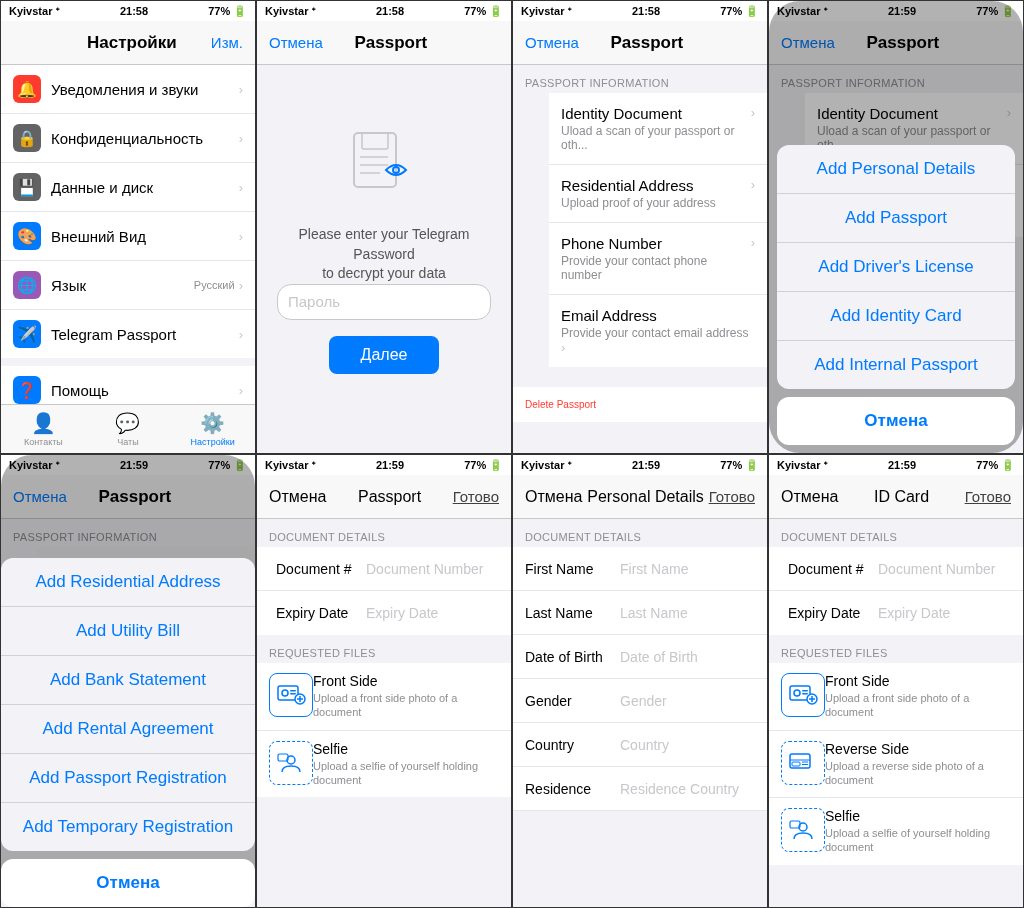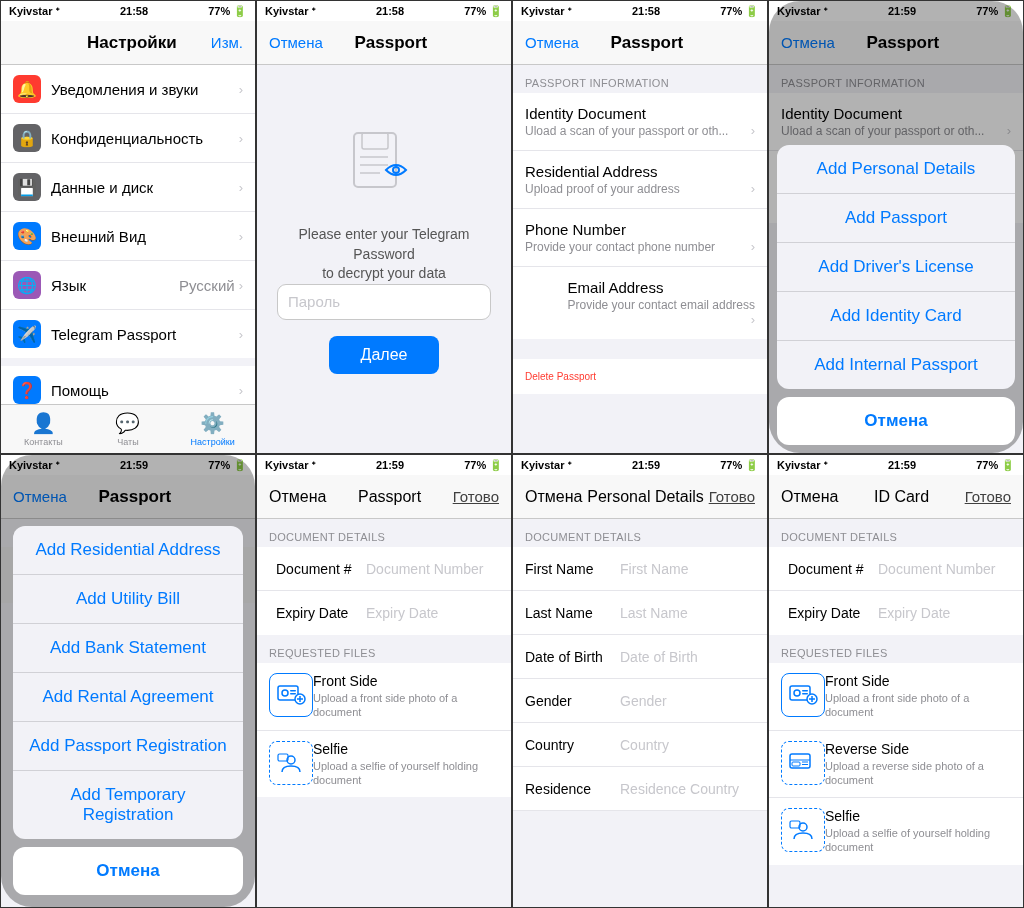--- a/index.html
+++ b/index.html
@@ -16,41 +16,41 @@
     .nav-bar .nav-title { font-size: 17px; font-weight: 600; color: #000; }
     .nav-bar .nav-action { font-size: 15px; color: #007aff; }
     
     
     .settings-list { background: #f2f2f7; }
     .settings-section { background: #fff; margin-bottom: 1px; }
     .settings-item { display: flex; align-items: center; padding: 10px 12px; border-bottom: 0.5px solid #e5e5ea; min-height: 44px; }
     .settings-item:last-child { border-bottom: none; }
     .settings-icon { width: 28px; height: 28px; border-radius: 6px; margin-right: 10px; display: flex; align-items: center; justify-content: center; flex-shrink: 0; }
     .settings-label { flex: 1; font-size: 15px; color: #000; }
-    .settings-value { font-size: 15px; color: #8e8e93; margin-right: 4px; }
+    .settings-value { font-size: 11px; color: #8e8e93; margin-right: 4px; }
     .chevron { color: #c7c7cc; font-size: 13px; }
     
     
     .tab-bar { position: absolute; bottom: 0; left: 0; right: 0; height: 49px; background: #f8f8f8; border-top: 0.5px solid #c8c8c8; display: flex; }
     .tab-item { flex: 1; display: flex; flex-direction: column; align-items: center; justify-content: center; gap: 2px; font-size: 9px; color: #8e8e93; }
     .tab-item.active { color: #007aff; }
     .tab-icon { font-size: 20px; }
     
     
     .password-screen { background: #f2f2f7; padding: 60px 20px 20px; display: flex; flex-direction: column; align-items: center; }
     .passport-icon { width: 80px; height: 80px; display: flex; align-items: center; justify-content: center; margin-bottom: 20px; }
     .password-hint { font-size: 14px; color: #555; text-align: center; line-height: 1.4; }
     .password-input-wrap { width: 100%; margin-bottom: 16px; }
-    .password-input { width: 100%; height: 36px; border: 0.5px solid #c8c8c8; border-radius: 9px; padding: 0 10px; font-size: 15px; background: #fff; color: #000; }
+    .password-input { width: 100%; height: 36px; border: 0.5px solid #c8c8c8; border-radius: 14px; padding: 0 10px; font-size: 15px; background: #fff; color: #000; }
     .password-input::placeholder { color: #c7c7cc; }
     .btn-blue { background: #007aff; color: #fff; border: none; border-radius: 8px; padding: 10px 32px; font-size: 16px; cursor: pointer; }
     
     
     .section-header { font-size: 11px; color: #8e8e93; text-transform: uppercase; padding: 12px 12px 4px; letter-spacing: 0.3px; background: #f2f2f7; }
-    .passport-item { background: #fff; display: flex; align-items: flex-end; padding: 12px; border-bottom: 0.5px solid #e5e5ea; min-height: 56px; }
+    .passport-item { background: #fff; display: flex; align-items: flex-start; padding: 12px; border-bottom: 0.5px solid #e5e5ea; min-height: 56px; margin-left: 36px; }
     .passport-item:last-child { border-bottom: none; flex-direction: column; }
     .passport-item-content { flex: 1; }
     .passport-item-title { font-size: 15px; color: #000; margin-bottom: 2px; }
     .passport-item-sub { font-size: 12px; color: #8e8e93; }
     .delete-btn { color: #ff3b30; font-size: 10px; text-align: left; padding: 12px; background: #fff; margin-top: 20px; }
     
     
     .action-sheet { position: absolute; bottom: 0; left: 0; right: 0; background: rgba(0,0,0,0.3); top: 0; display: flex; flex-direction: column; justify-content: flex-end; padding: 8px; border-radius: 31px; }
     .action-sheet-menu { background: #f2f2f7; border-radius: 12px; overflow: hidden; margin-bottom: 8px; }
     .action-sheet-item { text-align: center; padding: 14px; font-size: 17px; color: #007aff; border-bottom: 0.5px solid #d1d1d6; }
@@ -299,21 +299,21 @@
   </div>
   <div class="section-header">PASSPORT INFORMATION</div>
   <div>
     <div class="passport-item" style="background:#f0f0f0">
       <div class="passport-item-content">
         <div class="passport-item-title" style="font-weight:600">Identity Document</div>
       </div>
     </div>
   </div>
 
-  <div class="action-sheet" style="padding:12px;">
+  <div class="action-sheet" style="padding:0;">
     <div class="action-sheet-menu">
       <div class="action-sheet-item">Add Residential Address</div>
       <div class="action-sheet-item">Add Utility Bill</div>
       <div class="action-sheet-item">Add Bank Statement</div>
       <div class="action-sheet-item">Add Rental Agreement</div>
       <div class="action-sheet-item">Add Passport Registration</div>
       <div class="action-sheet-item">Add Temporary Registration</div>
     </div>
     <div class="action-sheet-cancel">Отмена</div>
   </div>

